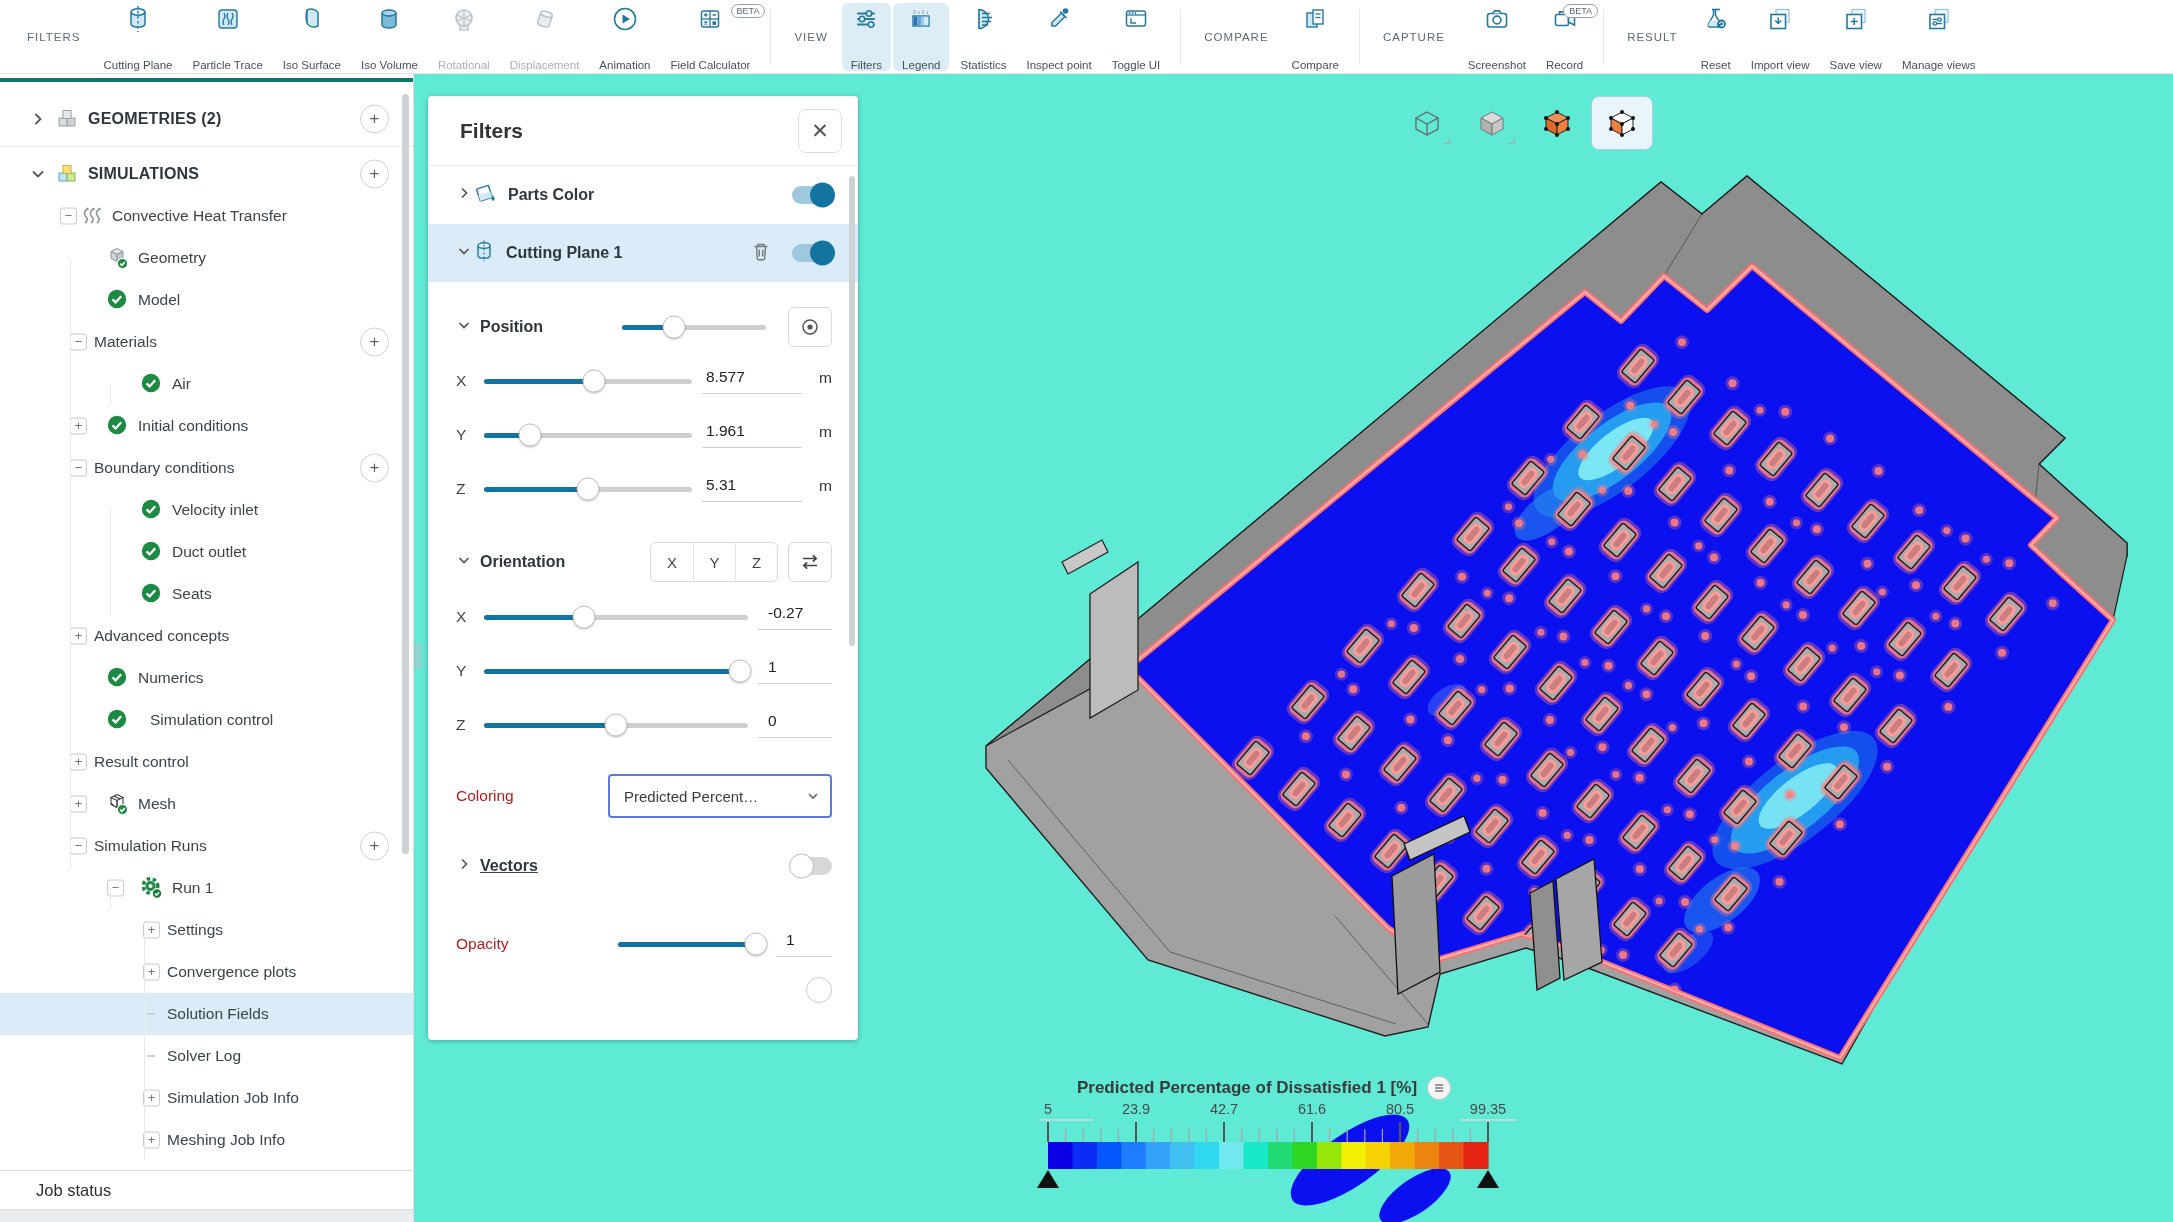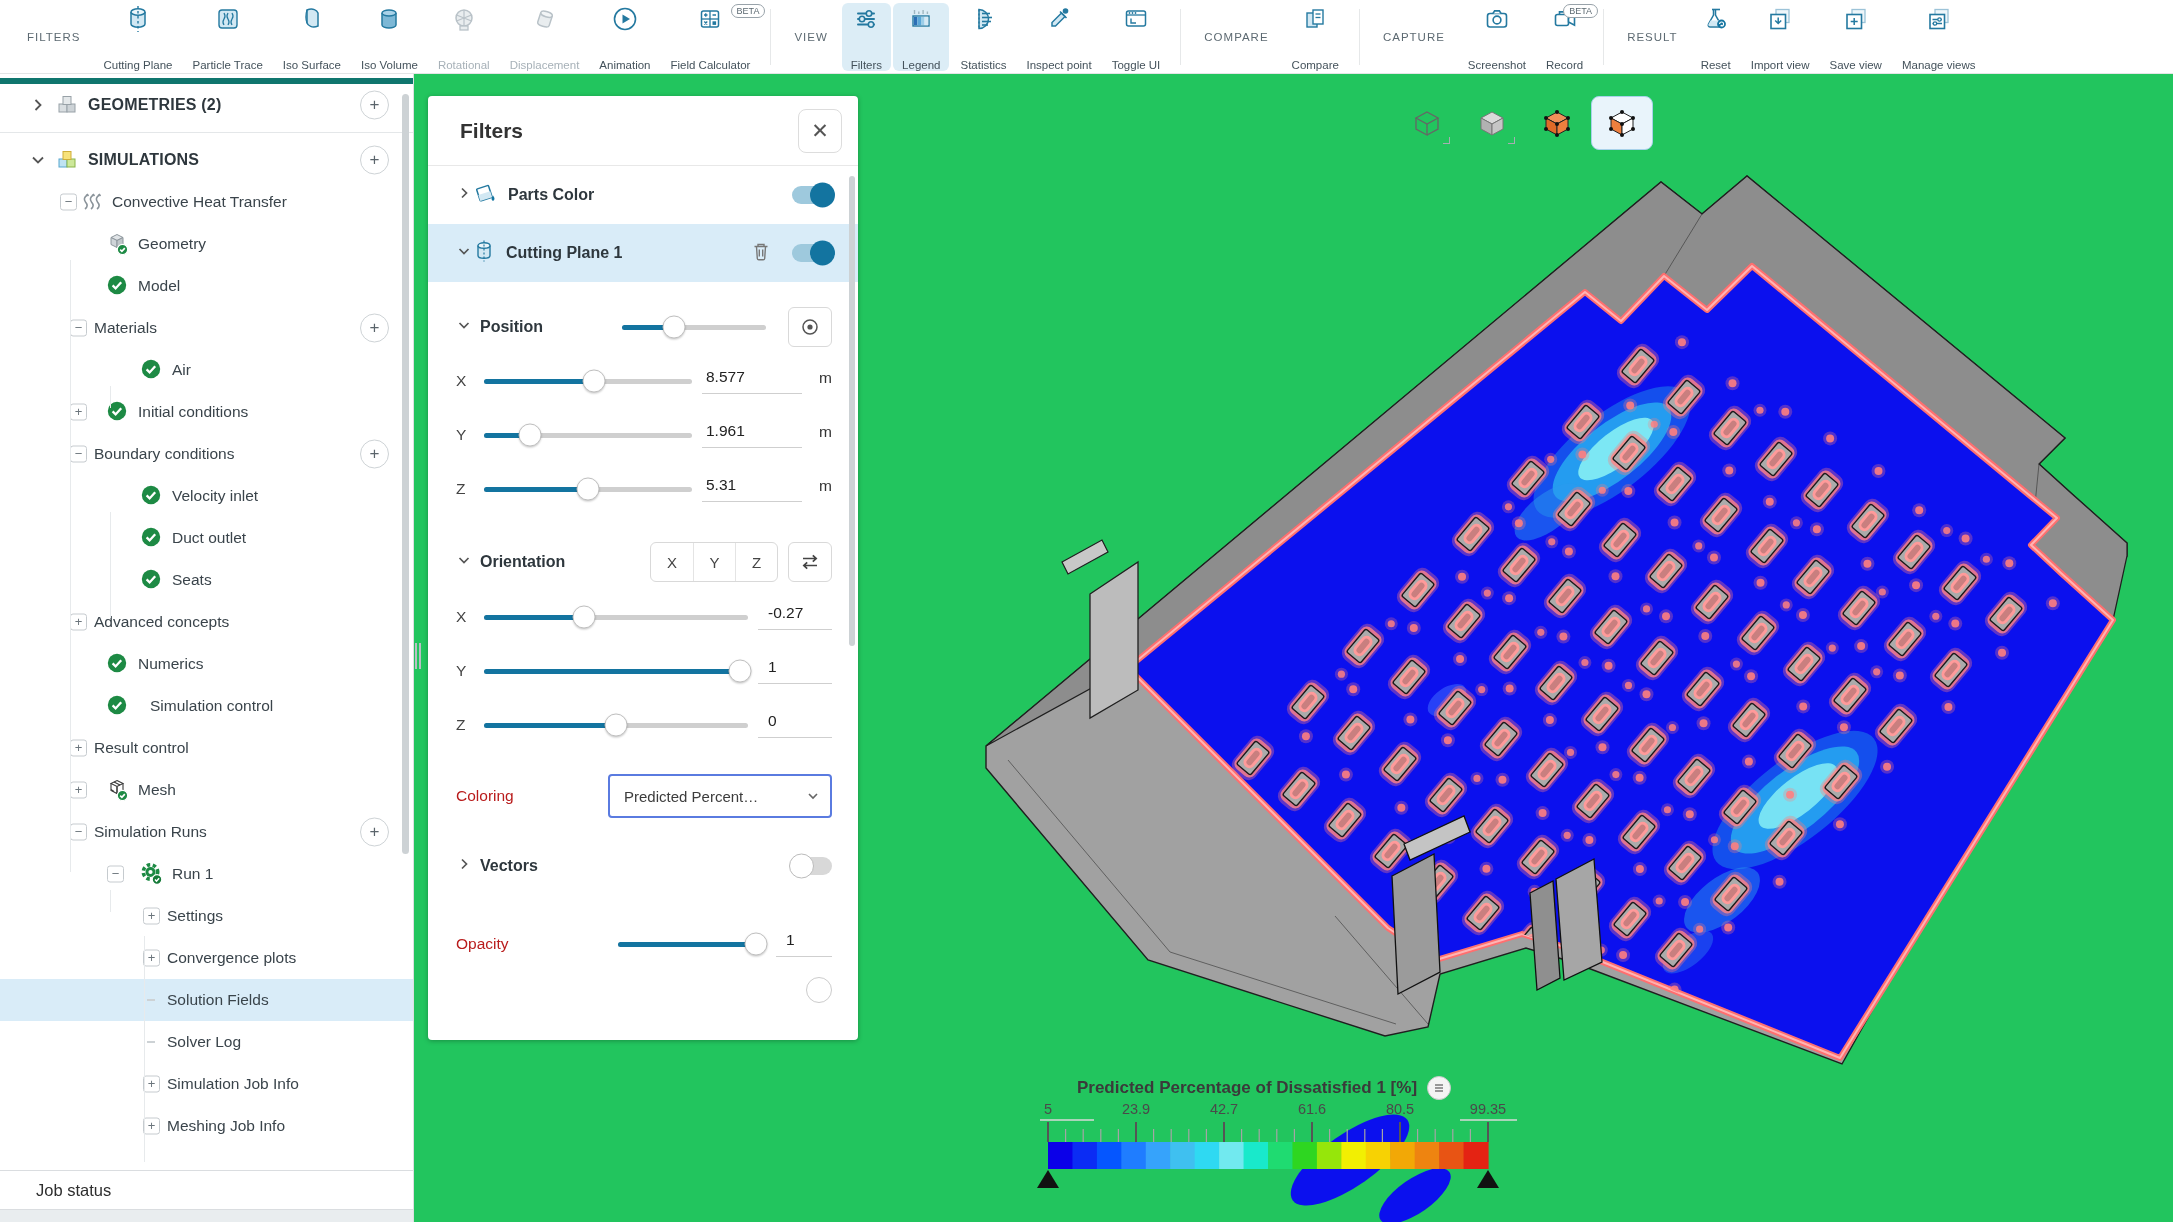--- a/index.html
+++ b/index.html
@@ -16,21 +16,21 @@
     height:68px; padding:2px 9px 0; border-radius:6px; margin:0 1px; cursor:pointer; }
   .tb-item.active { background:#dcedf6; }
   .tb-item .lbl { font-size:11.5px; color:#44525b; margin-top:2px; white-space:nowrap; }
   .tb-item.disabled .lbl { color:#a7b1b8; }
   .beta { position:absolute; top:1px; right:-6px; font-size:9px; color:#5d6a72; border:1px solid #98a2a9;
     border-radius:8px; padding:0 5px; background:#fff; line-height:12px; }
   .vsep { width:1px; height:56px; background:#e6e8e9; margin:0 10px; }
   
   #left-panel { position:absolute; left:0; top:74px; width:414px; bottom:0; background:#fff;
     border-right:1px solid #dcdfe1; z-index:3; }
-  #tree { position:absolute; left:0; top:4px; right:0; bottom:52px; overflow:hidden; border-top:6px solid #0f766e; }
+  #tree { position:absolute; left:0; top:4px; right:0; bottom:52px; overflow:hidden; padding-top:16px; border-top:4px solid #0f766e; }
   .trow { position:relative; height:42px; }
   .trow.selected { background:#d9ecf8; }
   .trow .lbl { position:absolute; top:50%; transform:translateY(-50%); font-size:15.5px; color:#3a444b; white-space:nowrap; }
   .trow.bold .lbl { font-weight:bold; font-size:16px; color:#2e373d; letter-spacing:.2px; }
   .ebox { position:absolute; width:17px; height:17px; border:1px solid #c6cbcf; border-radius:3px; background:#fff;
     color:#6b757c; font-size:13px; line-height:14px; text-align:center; top:50%; transform:translateY(-50%); }
   .dashmark { position:absolute; width:8px; height:2px; background:#cdd2d5; top:50%; transform:translateY(-50%); }
   .chev { position:absolute; top:50%; transform:translateY(-50%); width:16px; height:16px; }
   .ticon { position:absolute; top:50%; transform:translateY(-50%); width:24px; height:24px; }
   .plusbtn { position:absolute; right:24px; top:50%; transform:translateY(-50%); width:29px; height:29px;
@@ -38,21 +38,21 @@
   .tree-divider { height:1px; background:#e4e7e9; margin:6px 0; }
   .guide { position:absolute; width:1px; background:#e7eaec; }
   #tree-scrollbar { position:absolute; right:4px; top:20px; width:7px; height:760px; background:#cdd2d5; border-radius:4px; }
   #resize-handle { position:absolute; left:415px; top:643px; z-index:4; display:flex; gap:2px; }
   #resize-handle i { display:block; width:2px; height:26px; background:#b9bfc4; }
   #job-status { position:absolute; left:0; right:0; bottom:12px; height:40px; background:#fff;
     border-top:1px solid #dadde0; border-bottom:1px solid #dadde0; display:flex; align-items:center;
     padding-left:36px; font-size:16.5px; color:#2e2e2e; z-index:5; }
   #left-bottom-strip { position:absolute; left:0; right:0; bottom:0; height:12px; background:#e9edef; }
   
-  #viewport { position:absolute; left:414px; top:74px; right:0; bottom:0; background:#22c55e; }
+  #viewport { position:absolute; left:414px; top:74px; right:0; bottom:0; background:#5eead4; }
   #scene-svg { position:absolute; left:0; top:0; width:100%; height:100%; }
   #view-modes { position:absolute; left:982px; top:22px; display:flex; gap:3px; z-index:2; }
   .vm-btn { width:62px; height:54px; display:flex; align-items:center; justify-content:center;
     border-radius:8px; border:1.5px solid transparent; position:relative; cursor:pointer; }
   .vm-btn.selected { background:#e9f4fb; border-color:#a8d2ea; }
   .vm-btn .corner { position:absolute; right:7px; bottom:5px; width:7px; height:7px;
     border-right:1.5px solid #a6adb2; border-bottom:1.5px solid #a6adb2; }
   #legend { position:absolute; left:590px; top:1002px; width:520px; z-index:2; }
   .legend-title-row { display:flex; align-items:center; justify-content:center; gap:10px;
     font-size:17px; font-weight:bold; color:#3a3a3a; }
@@ -1460,21 +1460,21 @@
   <div class="prow" style="height:60px; margin-top:14px;">
     <span class="plain-lbl grow">Coloring</span>
     <span class="dropdown">
       <span class="dv">Predicted Percent…</span>
       <svg width="14" height="14" viewBox="0 0 14 14">
           <path d="M3,5 l4,4 4,-4" stroke="#666" fill="none" stroke-width="1.6"></path>
         </svg>
     </span>
   </div>
 
-  <div class="prow" style="height:60px; margin-top:10px;">
+  <div class="prow" style="height:60px; margin-top:10px;text-decoration:underline;">
     <span><svg width="16" height="16" viewBox="0 0 16 16">
           <path d="M6,3.5 l4.5,4.5 -4.5,4.5" stroke="#555" fill="none" stroke-width="1.7"></path>
         </svg></span>
     <span class="sect-label grow">Vectors</span>
     <span class="tg off">
         <span class="dot"></span>
       </span>
   </div>
 
   <div class="prow" style="height:52px; margin-top:22px;">

